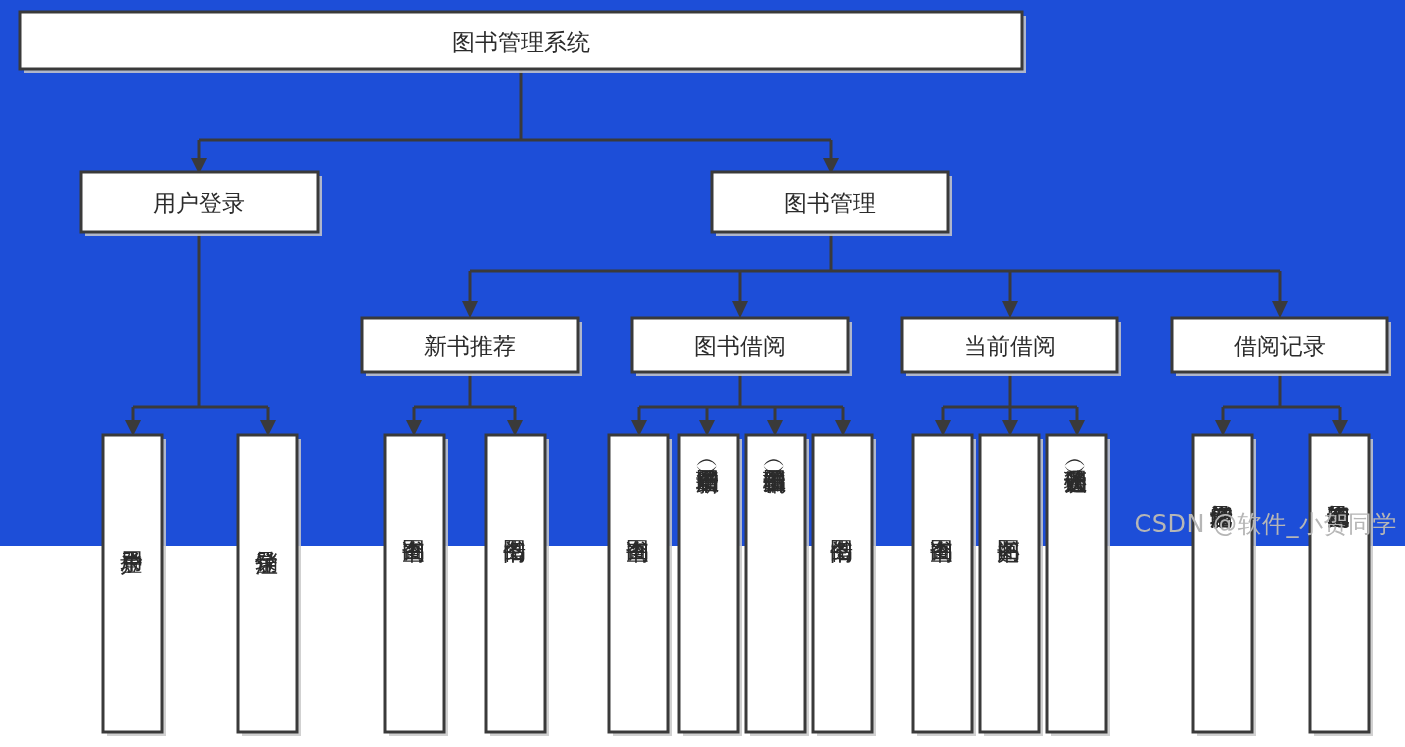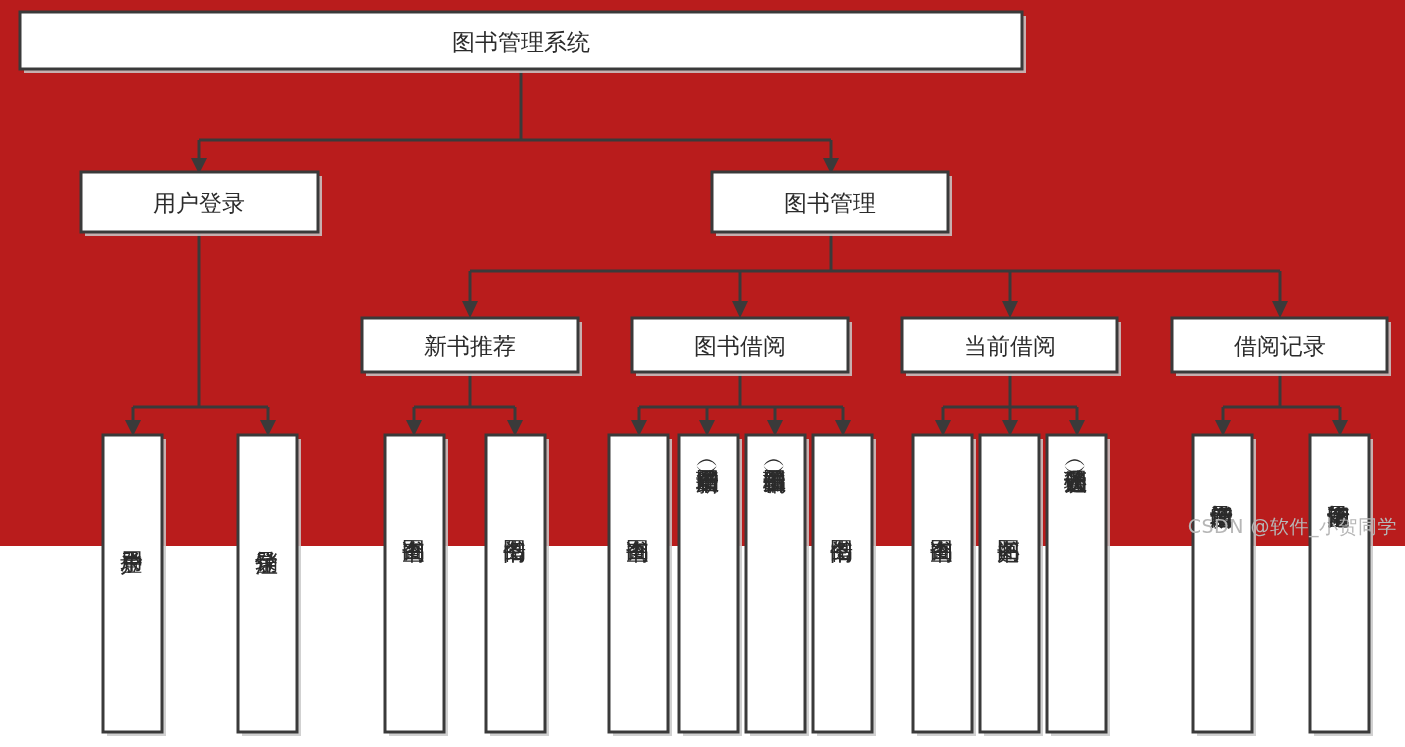--- a/index.html
+++ b/index.html
@@ -10,21 +10,21 @@
   body {
     width: 1405px;
     height: 747px;
     overflow: hidden;
     font-family: "DejaVu Sans", "Liberation Sans", sans-serif;
   }
   #diagram-root {
     position: relative;
     width: 1405px;
     height: 546px;
-    background: #b91c1c;
+    background: #1d4ed8;
   }
   svg#flow {
     position: absolute;
     left: 0;
     top: 0;
     width: 1405px;
     height: 747px;
     display: block;
   }
   .node-rect {
@@ -57,21 +57,21 @@
     font-family: "DejaVu Sans", "Liberation Sans", sans-serif;
     font-size: 23px;
     fill: #2b2b2b;
     text-anchor: middle;
   }
   .watermark {
     position: absolute;
     right: 8px;
     bottom: 6px;
     font-family: "DejaVu Sans", "Liberation Sans", sans-serif;
-    font-size: 19px;
+    font-size: 24px;
     color: #b6b6b6;
     letter-spacing: 0.5px;
     white-space: nowrap;
     pointer-events: none;
   }
 </style>
 </head>
 <body>
 
 <div id="diagram-root">

